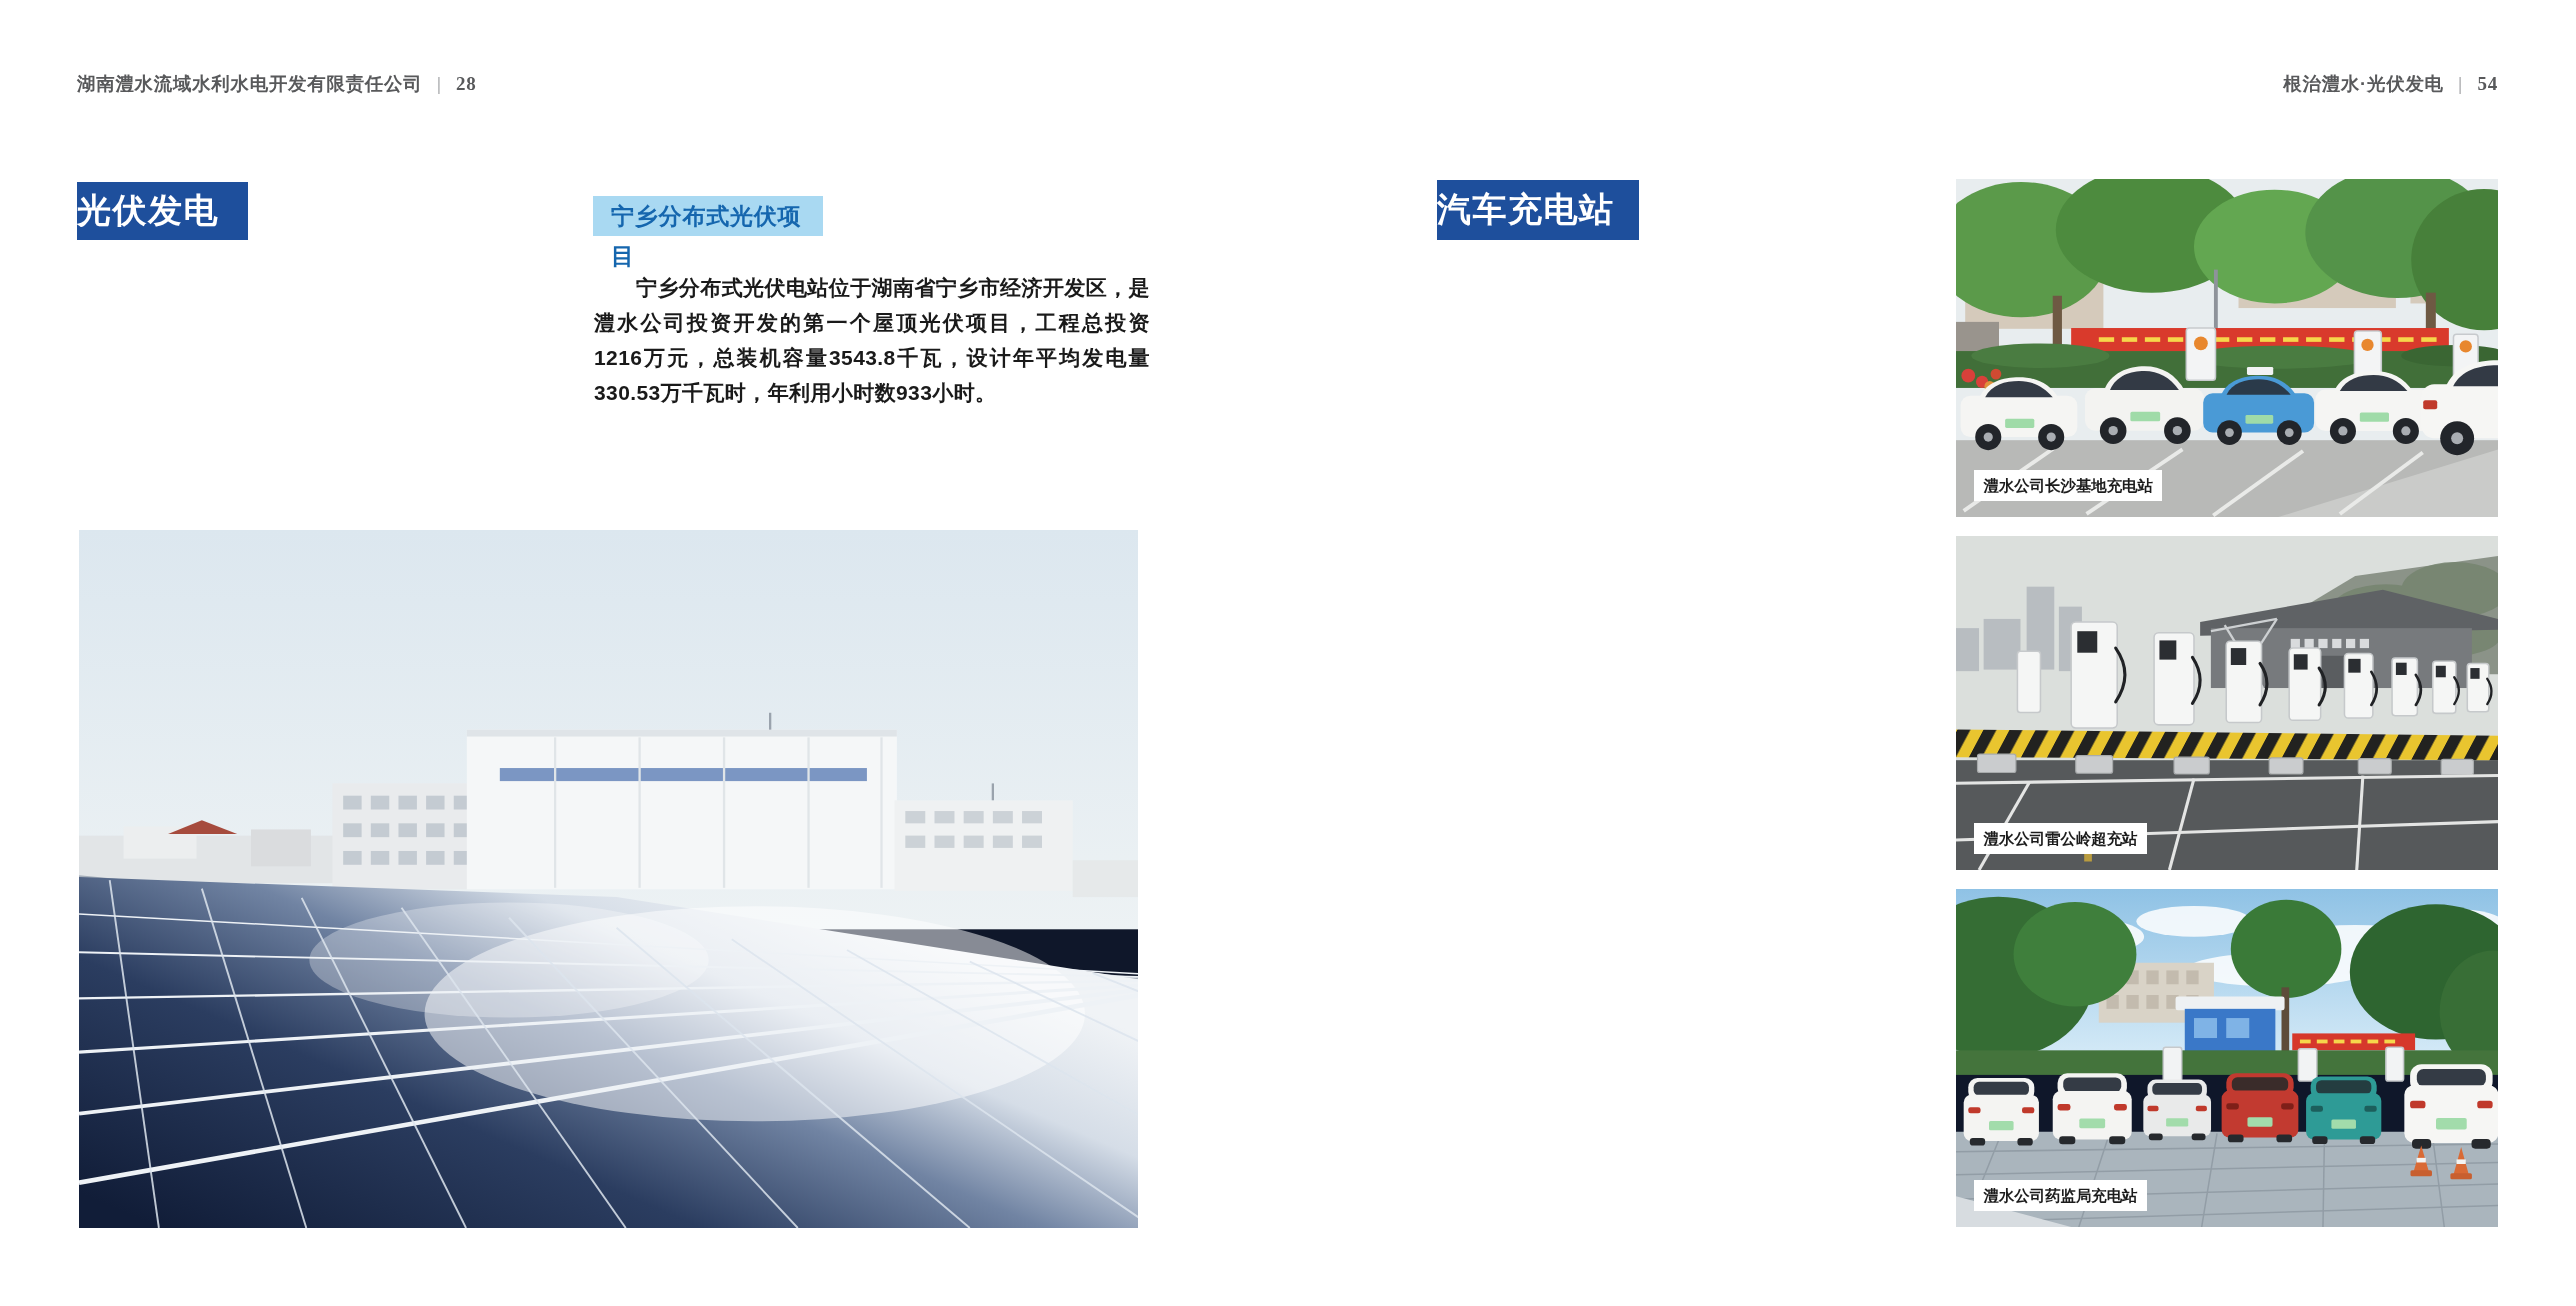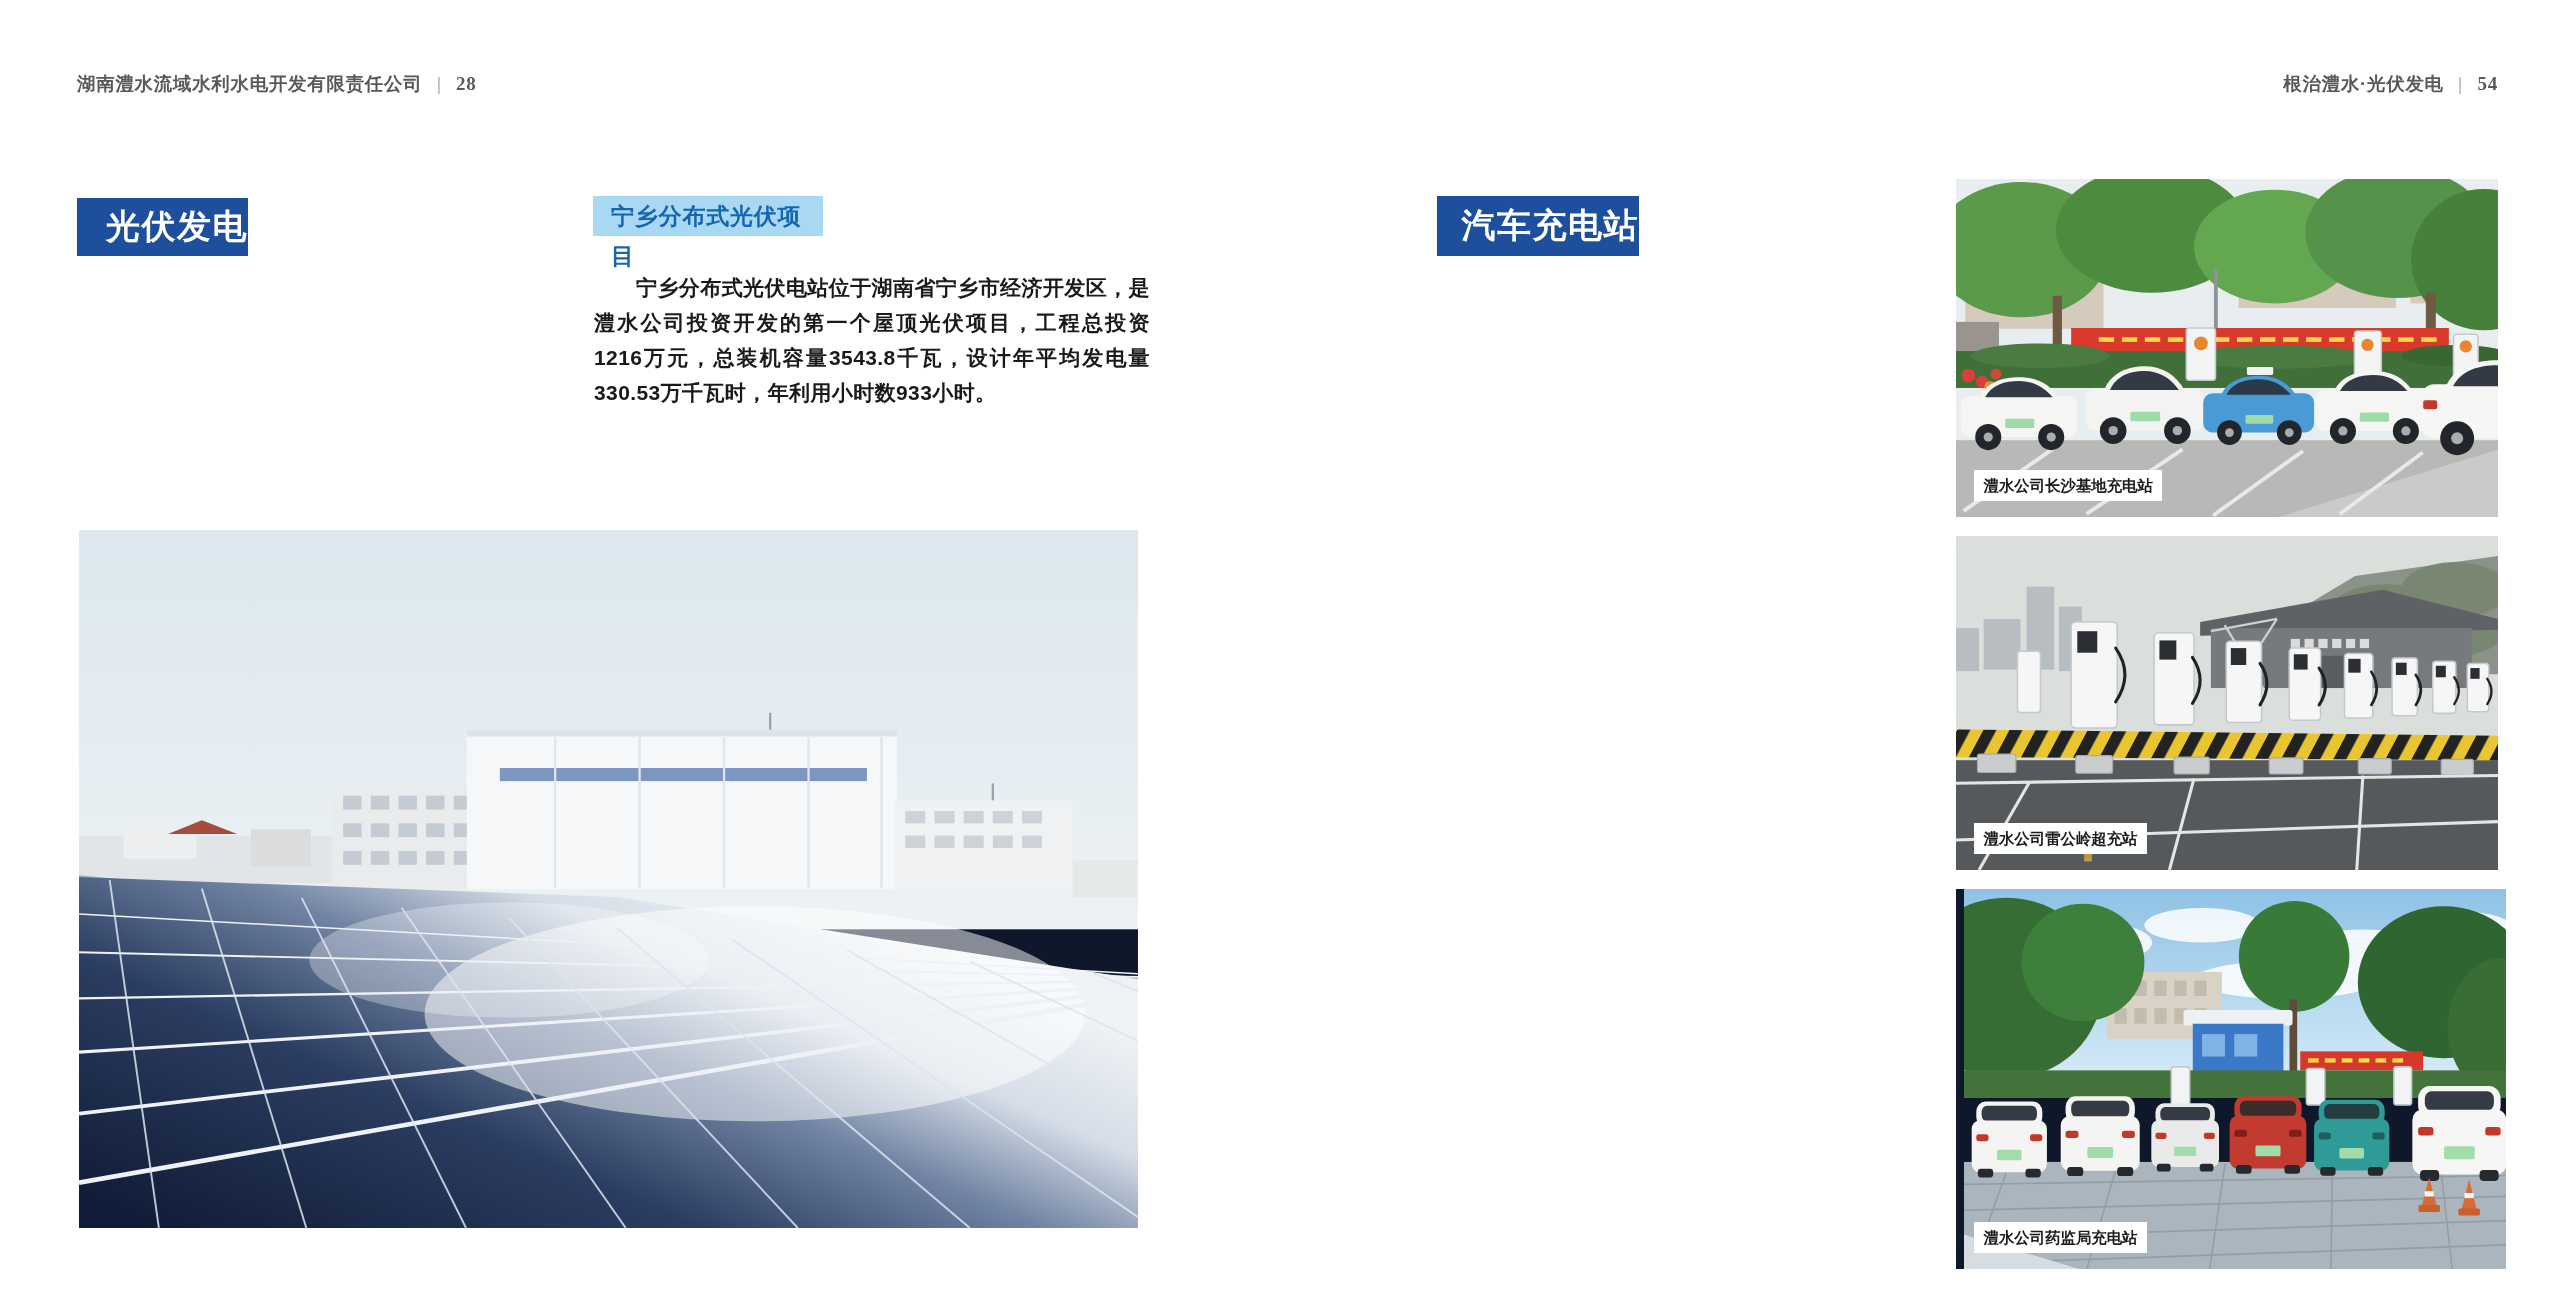--- a/index.html
+++ b/index.html
@@ -9,42 +9,42 @@
   }
   
   .hdr{position:absolute;top:71px;font-size:18.4px;font-weight:700;
        color:var(--header-gray,#58595b);letter-spacing:0.8px;white-space:nowrap;}
   .hdr-left{left:77px;}
   .hdr-right{right:78px;text-align:right;}
   .hdr-sep{color:#b5b6b8;font-weight:400;margin:0 14px;}
   .hdr-num{font-size:19px;font-family:Liberation Serif, serif;}
   
   .title-box{position:absolute;background:var(--primary-blue,#1e4f9c);color:#ffffff;
-       font-weight:700;font-size:34px;display:flex;align-items:center;justify-content:flex-end;
-       letter-spacing:1.5px;margin-top:16px;}
+       font-weight:700;font-size:34px;display:flex;align-items:center;justify-content:flex-start;
+       letter-spacing:1.5px;}
   .title-left{left:77px;top:182px;width:171px;height:58px;}
   .title-right{left:1437px;top:180px;width:202px;height:60px;}
   
   .subtitle-box{position:absolute;left:593px;top:196px;width:230px;height:40px;
        background:var(--subtitle-bg,#a9d9f2);color:var(--subtitle-text,#1566ae);
        font-size:23px;font-weight:700;line-height:40px;padding-left:18px;
        box-sizing:border-box;letter-spacing:0.8px;}
   
   .para{position:absolute;margin:0;font-size:21px;line-height:35px;font-weight:600;
        color:var(--body-text,#1a1a1a);text-align:justify;text-align-last:left;
        text-indent:2em;letter-spacing:0.4px;}
   .para-left{left:594px;top:270px;width:556px;}
   .para-right{left:1441px;top:327px;width:399px;}
   
   .photo{position:absolute;margin:0;overflow:hidden;background:#0f172a;}
   .photo svg{display:block;width:100%;height:100%;}
   .solar-photo{left:79px;top:530px;width:1059px;height:698px;}
   .p1{left:1956px;top:179px;width:542px;height:338px;}
   .p2{left:1956px;top:536px;width:542px;height:334px;}
-  .p3{left:1956px;top:889px;width:542px;height:380px;padding-left:8px;}
+  .p3{left:1956px;top:889px;width:542px;height:338px;}
   .caption{position:absolute;left:18.4px;bottom:16px;height:31px;line-height:31px;
        padding:0 9.2px;background:#ffffff;color:#1c1c1c;font-size:15.4px;font-weight:700;
        white-space:nowrap;}
 </style>
 </head>
 <body>
 
 <div class="spread">
 
   <header class="hdr hdr-left">

